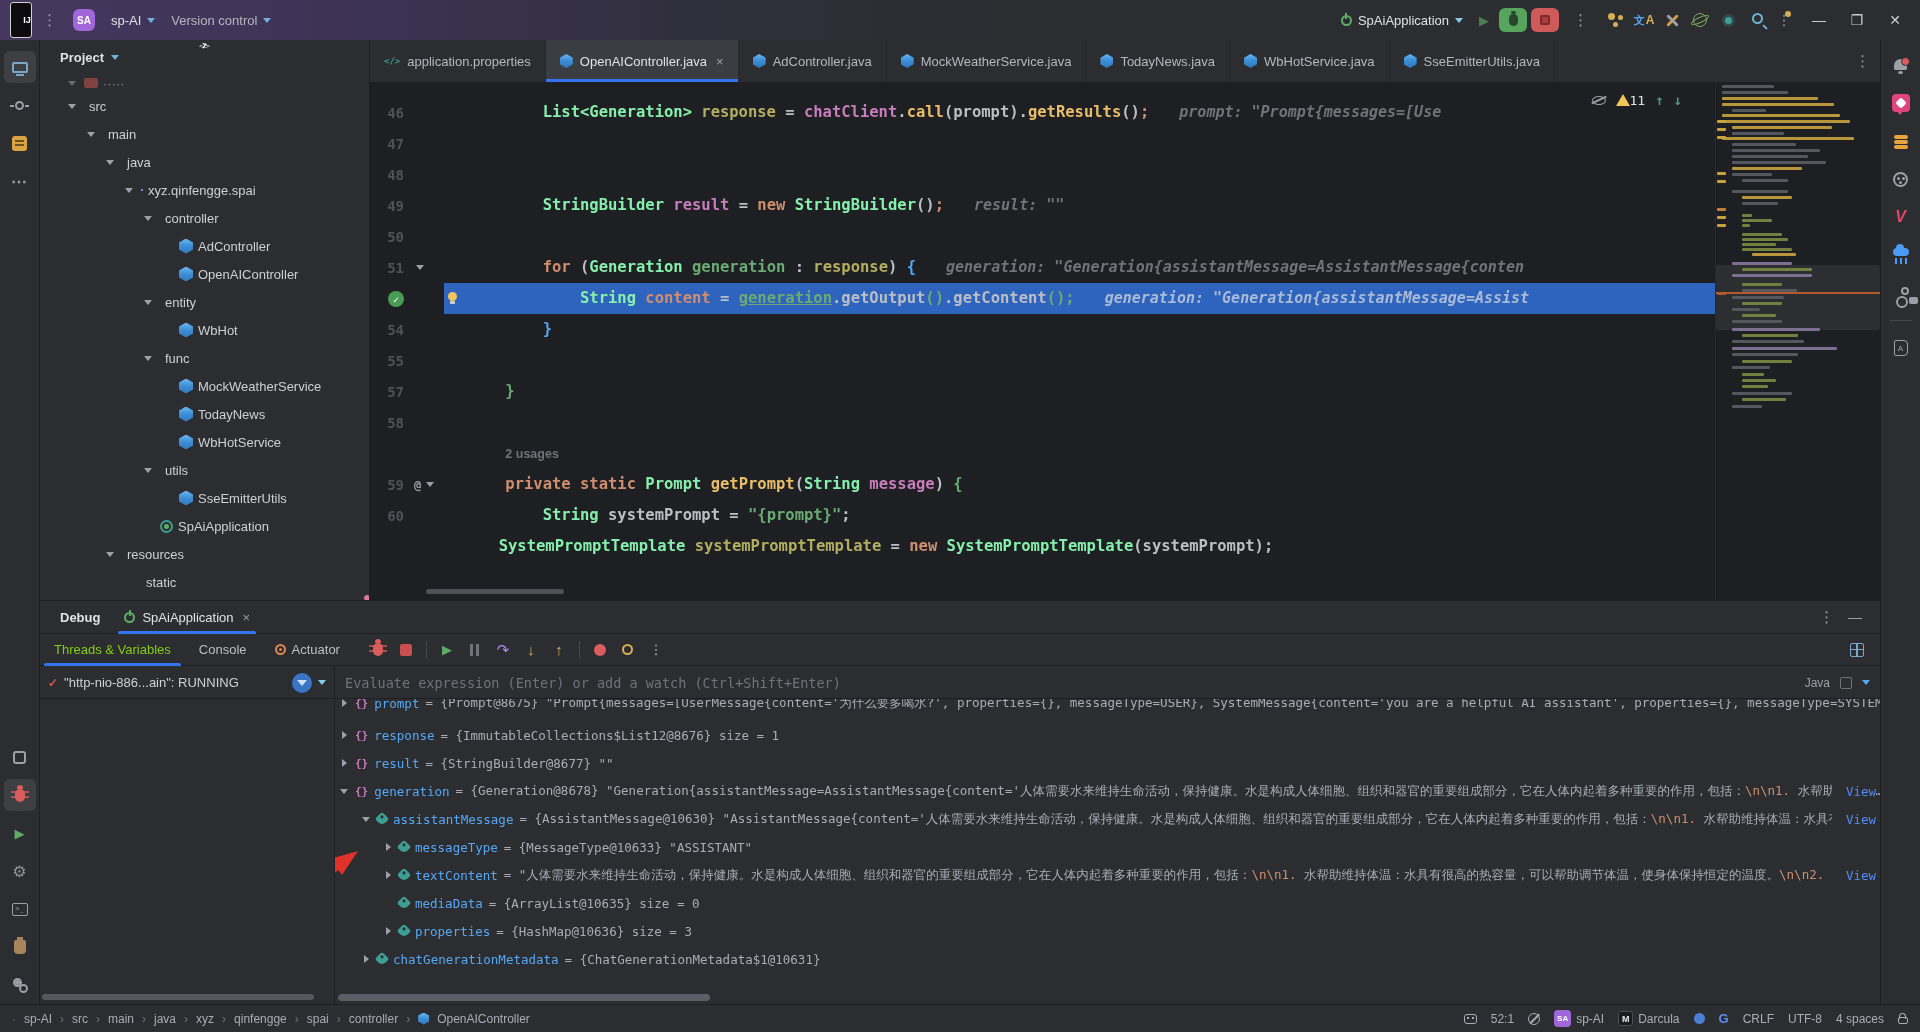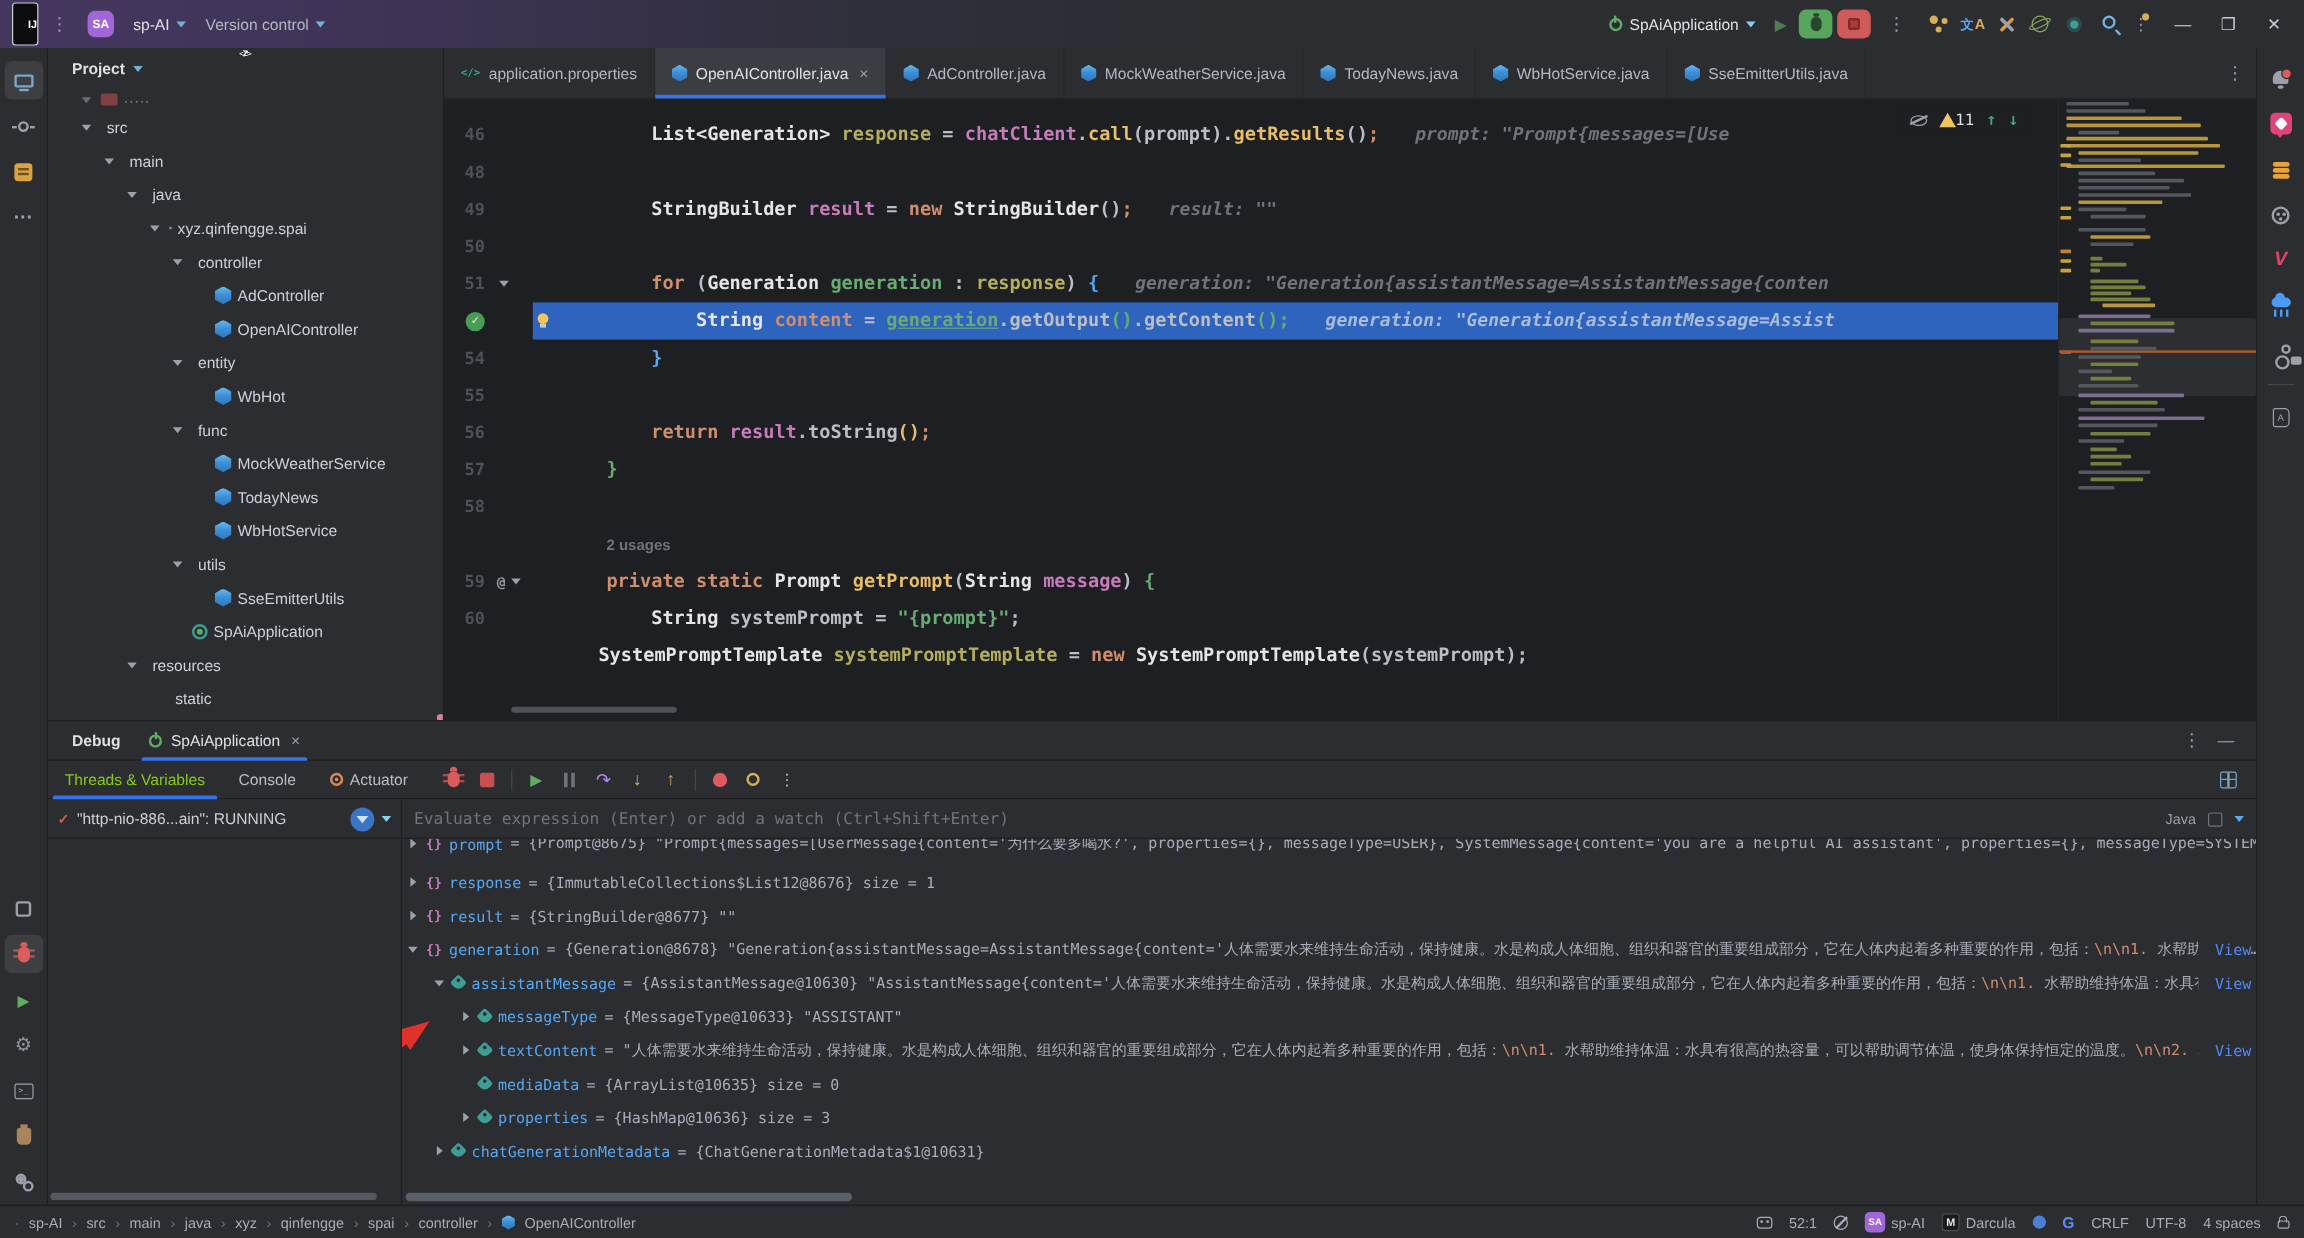--- a/index.html
+++ b/index.html
@@ -130,21 +130,21 @@
   .ln { width:44px; flex:none; text-align:right; padding-right:10px; color:#4D5258; font-size:14px; }
   .gi { width:30px; flex:none; display:flex; align-items:center; gap:3px; justify-content:flex-start; color:#9DA0A8; }
   .gat { font-size:12px; color:#9DA0A8; }
   .gfold { margin-left:2px; border-top-color:#9DA0A8; }
   .cd { flex:1; position:relative; height:31px; line-height:31px; padding-left:24px; overflow:hidden; }
   .cl.exec .cd { background:#2E63BE; }
   .bp { width:16px; height:16px; border-radius:50%; background:#499C54; color:#fff; font-size:10px; display:inline-flex; align-items:center; justify-content:center; vertical-align:middle; }
   .bulb { position:absolute; left:4px; top:9px; width:9px; height:9px; border-radius:50%; background:#F2C55C; }
   .bulb::after { content:''; position:absolute; left:2px; top:9px; width:5px; height:3px; background:#C8CBD0; }
   .pre { white-space:pre; }
-  .tk.pl { color:#BCBEC4; } .tk.kw { color:#CF8E6D; } .tk.tp { color:#e5e5e5; }
+  .tk.pl { color:#BCBEC4; } .tk.kw { color:#CF8E6D; } .tk.tp { color:#86efac; }
   .tk.fn { color:#E8BE6A; } .tk.lv { color:#B3AE60; } .tk.fd { color:#C77DBB; }
   .tk.gr { color:#6AAB73; } .tk.gru { color:#6AAB73; text-decoration:underline; }
   .tk.bb { color:#56A8F5; } .tk.us { color:#6F737A; font-size:12.5px; font-family:"Liberation Sans",sans-serif; }
   .hint { color:#6F737A; font-style:italic; margin-left:30px; font-size:15px; }
   .cl.exec .hint { color:#A9BBD6; }
   #inspectwidget { position:absolute; top:6px; right:190px; display:flex; align-items:center; gap:10px; background:#1E1F22; padding:3px 8px; border-radius:6px; z-index:5; }
   .eyeico { width:14px; height:9px; border:1.5px solid #9DA0A8; border-radius:50%; position:relative; }
   .eyeico::after { content:''; position:absolute; left:-2px; top:2px; width:16px; height:2px; background:#9DA0A8; transform:rotate(-25deg); }
   .warntri { width:0; height:0; border-left:7px solid transparent; border-right:7px solid transparent; border-bottom:12px solid #F2C55C; position:relative; }
   .warncount { color:#DFE1E5; font-size:13px; margin-left:-5px; }
@@ -525,20 +525,25 @@
       <div class="kebab" style="margin-left:auto;">⋮</div>
     </div>
     <div id="editorbody">
       <div id="codecol">
           <div class="cl">
             <span class="ln">46</span>
             <span class="gi"></span>
             <span class="cd"><span class="pre"><span class="tk pl">        </span><span class="tk tp">List&lt;Generation&gt; </span><span class="tk lv">response</span><span class="tk pl"> = </span><span class="tk fd">chatClient</span><span class="tk pl">.</span><span class="tk fn">call</span><span class="tk pl">(prompt)</span><span class="tk pl">.</span><span class="tk fn">getResults</span><span class="tk pl">()</span><span class="tk kw">;</span></span><span class="hint">prompt: "Prompt{messages=[Use</span></span>
           </div>
           <div class="cl">
+            <span class="ln">47</span>
+            <span class="gi"></span>
+            <span class="cd"><span class="pre"></span></span>
+          </div>
+          <div class="cl">
             <span class="ln">48</span>
             <span class="gi"></span>
             <span class="cd"><span class="pre"></span></span>
           </div>
           <div class="cl">
             <span class="ln">49</span>
             <span class="gi"></span>
             <span class="cd"><span class="pre"><span class="tk pl">        </span><span class="tk tp">StringBuilder </span><span class="tk fd">result</span><span class="tk pl"> = </span><span class="tk kw">new</span><span class="tk tp"> StringBuilder</span><span class="tk pl">()</span><span class="tk kw">;</span></span><span class="hint">result: ""</span></span>
           </div>
           <div class="cl">
@@ -560,25 +565,20 @@
           </div>
           <div class="cl">
             <span class="ln">54</span>
             <span class="gi"></span>
             <span class="cd"><span class="pre"><span class="tk pl">        </span><span class="tk bb">}</span></span></span>
           </div>
           <div class="cl">
             <span class="ln">55</span>
             <span class="gi"></span>
             <span class="cd"><span class="pre"></span></span>
-          </div>
-          <div class="cl">
-            <span class="ln">56</span>
-            <span class="gi"></span>
-            <span class="cd"><span class="pre"><span class="tk pl">        </span><span class="tk kw">return</span><span class="tk fd"> result</span><span class="tk pl">.</span><span class="tk pl">toString</span><span class="tk fn">()</span><span class="tk kw">;</span></span></span>
           </div>
           <div class="cl">
             <span class="ln">57</span>
             <span class="gi"></span>
             <span class="cd"><span class="pre"><span class="tk pl">    </span><span class="tk gr">}</span></span></span>
           </div>
           <div class="cl">
             <span class="ln">58</span>
             <span class="gi"></span>
             <span class="cd"><span class="pre"></span></span>

